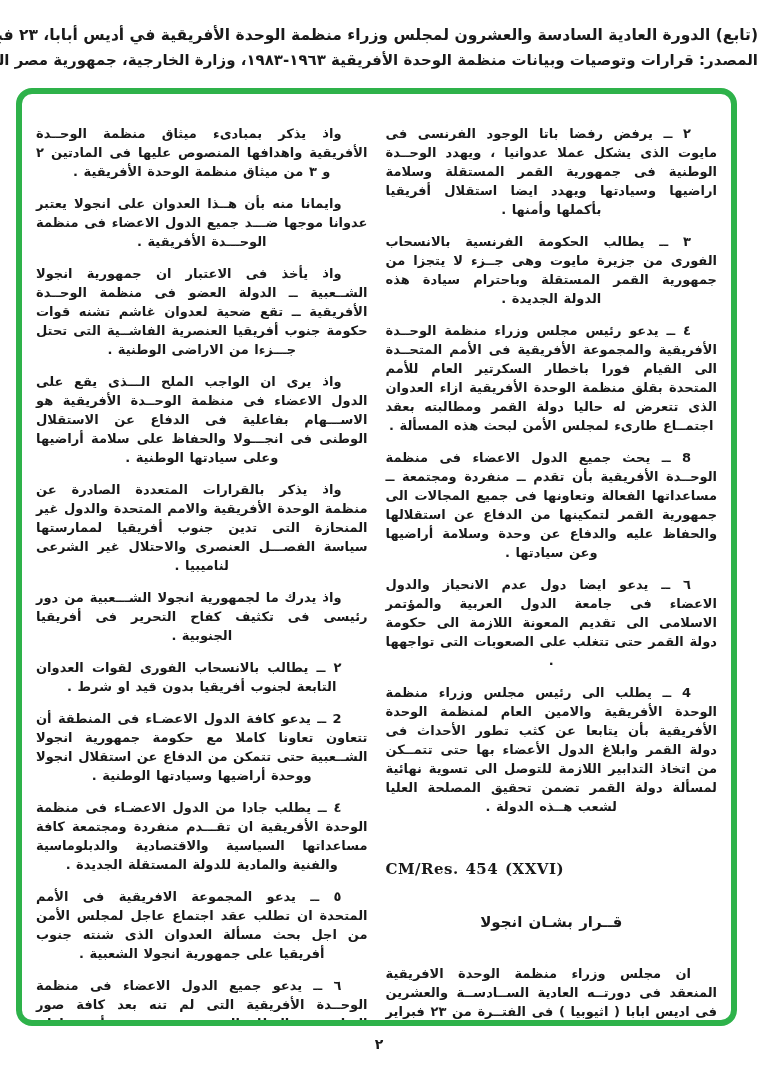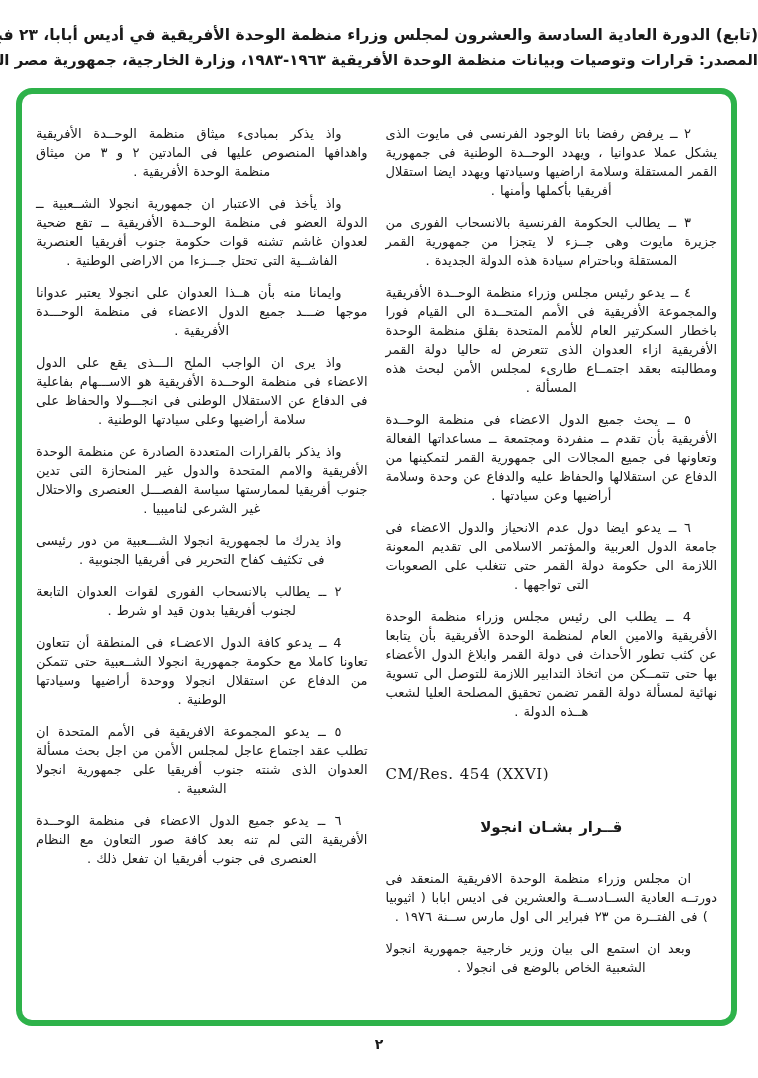--- a/index.html
+++ b/index.html
@@ -57,20 +57,21 @@
     min-width: 0;
   }
   .col p {
     margin: 0 0 13px 0;
     font-size: 13px;
     line-height: 19px;
     text-align: justify;
     text-align-last: center;
     text-indent: 26px;
     word-spacing: 1px;
+    font-weight: bold;
   }
   .col p.p-latin {
     direction: ltr;
     text-align: right;
     text-align-last: left;
     text-indent: 0;
     font-family: "DejaVu Serif", serif;
     font-size: 15px;
     margin: 44px 0 34px 0;
     letter-spacing: 0.5px;
@@ -104,39 +105,40 @@
   </div>
 
   <div class="frame" style="border-color: rgb(46, 178, 74);">
     <div class="columns">
 
       <div class="col">
 
       <p>٢ ــ يرفض رفضا باتا الوجود الفرنسى فى مايوت الذى يشكل عملا عدوانيا ، ويهدد الوحــدة الوطنية فى جمهورية القمر المستقلة وسلامة اراضيها وسيادتها ويهدد ايضا استقلال أفريقيا بأكملها وأمنها .</p>
           <p>٣ ــ يطالب الحكومة الفرنسية بالانسحاب الفورى من جزيرة مايوت وهى جــزء لا يتجزا من جمهورية القمر المستقلة وباحترام سيادة هذه الدولة الجديدة .</p>
           <p>٤ ــ يدعو رئيس مجلس وزراء منظمة الوحــدة الأفريقية والمجموعة الأفريقية فى الأمم المتحــدة الى القيام فورا باخطار السكرتير العام للأمم المتحدة بقلق منظمة الوحدة الأفريقية ازاء العدوان الذى تتعرض له حاليا دولة القمر ومطالبته بعقد اجتمــاع طارىء لمجلس الأمن لبحث هذه المسألة .</p>
-          <p>٥ ــ يحث جميع الدول الاعضاء فى منظمة الوحــدة الأفريقية بأن تقدم ــ منفردة ومجتمعة ــ مساعداتها الفعالة وتعاونها فى جميع المجالات الى جمهورية القمر لتمكينها من الدفاع عن استقلالها والحفاظ عليه والدفاع عن وحدة وسلامة أراضيها وعن سيادتها .</p>
+          <p>8 ــ يحث جميع الدول الاعضاء فى منظمة الوحــدة الأفريقية بأن تقدم ــ منفردة ومجتمعة ــ مساعداتها الفعالة وتعاونها فى جميع المجالات الى جمهورية القمر لتمكينها من الدفاع عن استقلالها والحفاظ عليه والدفاع عن وحدة وسلامة أراضيها وعن سيادتها .</p>
           <p>٦ ــ يدعو ايضا دول عدم الانحياز والدول الاعضاء فى جامعة الدول العربية والمؤتمر الاسلامى الى تقديم المعونة اللازمة الى حكومة دولة القمر حتى تتغلب على الصعوبات التى تواجهها .</p>
           <p>4 ــ يطلب الى رئيس مجلس وزراء منظمة الوحدة الأفريقية والامين العام لمنظمة الوحدة الأفريقية بأن يتابعا عن كثب تطور الأحداث فى دولة القمر وابلاغ الدول الأعضاء بها حتى تتمــكن من اتخاذ التدابير اللازمة للتوصل الى تسوية نهائية لمسألة دولة القمر تضمن تحقيق المصلحة العليا لشعب هــذه الدولة .</p>
           <p class="p-latin">CM/Res. 454 (XXVI)</p>
           <p class="p-heading">قــرار بشـان انجولا</p>
           <p>ان مجلس وزراء منظمة الوحدة الافريقية المنعقد فى دورتــه العادية الســادســة والعشرين فى اديس ابابا ( اثيوبيا ) فى الفتــرة من ٢٣ فبراير الى اول مارس ســنة ١٩٧٦ .</p>
           <p>وبعد ان استمع الى بيان وزير خارجية جمهورية انجولا الشعبية الخاص بالوضع فى انجولا .</p>
         </div>
 
       <div class="col">
 
       <p>واذ يذكر بمبادىء ميثاق منظمة الوحــدة الأفريقية واهدافها المنصوص عليها فى المادتين ٢ و ٣ من ميثاق منظمة الوحدة الأفريقية .</p>
+          <p>وايمانا منه بأن هــذا العدوان على انجولا يعتبر عدوانا موجها ضـــد جميع الدول الاعضاء فى منظمة الوحـــدة الأفريقية .</p>
           <p>واذ يأخذ فى الاعتبار ان جمهورية انجولا الشــعبية ــ الدولة العضو فى منظمة الوحــدة الأفريقية ــ تقع ضحية لعدوان غاشم تشنه قوات حكومة جنوب أفريقيا العنصرية الفاشــية التى تحتل جـــزءا من الاراضى الوطنية .</p>
-          <p>وايمانا منه بأن هــذا العدوان على انجولا يعتبر عدوانا موجها ضـــد جميع الدول الاعضاء فى منظمة الوحـــدة الأفريقية .</p>
           <p>واذ يرى ان الواجب الملح الـــذى يقع على الدول الاعضاء فى منظمة الوحــدة الأفريقية هو الاســـهام بفاعلية فى الدفاع عن الاستقلال الوطنى فى انجـــولا والحفاظ على سلامة أراضيها وعلى سيادتها الوطنية .</p>
           <p>واذ يذكر بالقرارات المتعددة الصادرة عن منظمة الوحدة الأفريقية والامم المتحدة والدول غير المنحازة التى تدين جنوب أفريقيا لممارستها سياسة الفصـــل العنصرى والاحتلال غير الشرعى لناميبيا .</p>
           <p>واذ يدرك ما لجمهورية انجولا الشـــعبية من دور رئيسى فى تكثيف كفاح التحرير فى أفريقيا الجنوبية .</p>
           <p>٢ ــ يطالب بالانسحاب الفورى لقوات العدوان التابعة لجنوب أفريقيا بدون قيد او شرط .</p>
-          <p>4 ــ يدعو كافة الدول الاعضـاء فى المنطقة أن تتعاون تعاونا كاملا مع حكومة جمهورية انجولا الشــعبية حتى تتمكن من الدفاع عن استقلال انجولا ووحدة أراضيها وسيادتها الوطنية .</p>
+          <p>2 ــ يدعو كافة الدول الاعضـاء فى المنطقة أن تتعاون تعاونا كاملا مع حكومة جمهورية انجولا الشــعبية حتى تتمكن من الدفاع عن استقلال انجولا ووحدة أراضيها وسيادتها الوطنية .</p>
+          <p>٤ ــ يطلب جادا من الدول الاعضـاء فى منظمة الوحدة الأفريقية ان تقـــدم منفردة ومجتمعة كافة مساعداتها السياسية والاقتصادية والدبلوماسية والفنية والمادية للدولة المستقلة الجديدة .</p>
           <p>٥ ــ يدعو المجموعة الافريقية فى الأمم المتحدة ان تطلب عقد اجتماع عاجل لمجلس الأمن من اجل بحث مسألة العدوان الذى شنته جنوب أفريقيا على جمهورية انجولا الشعبية .</p>
           <p>٦ ــ يدعو جميع الدول الاعضاء فى منظمة الوحــدة الأفريقية التى لم تنه بعد كافة صور التعاون مع النظام العنصرى فى جنوب أفريقيا ان تفعل ذلك .</p>
         </div>
 
     </div>
   </div>
 
   <div class="page-number">٢</div>
 
 </div>

